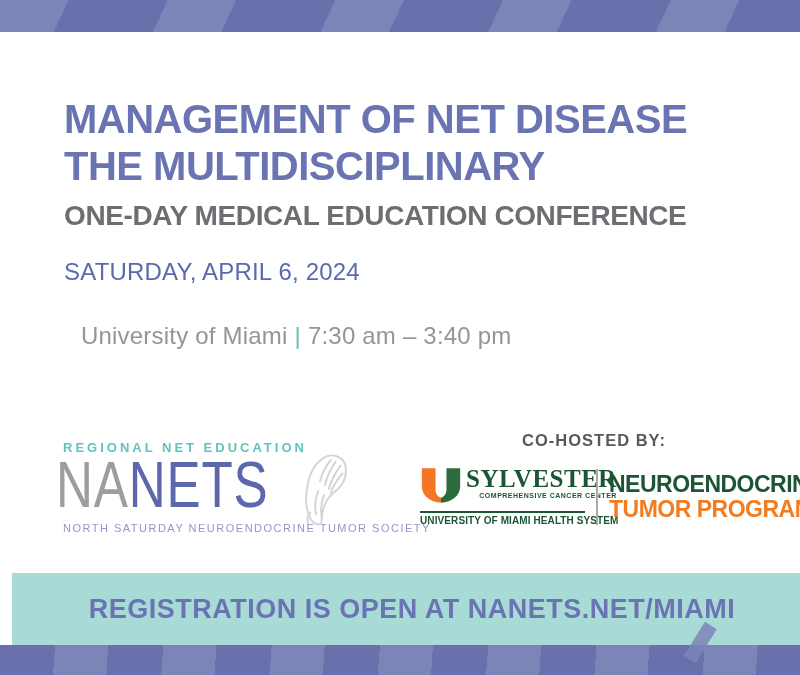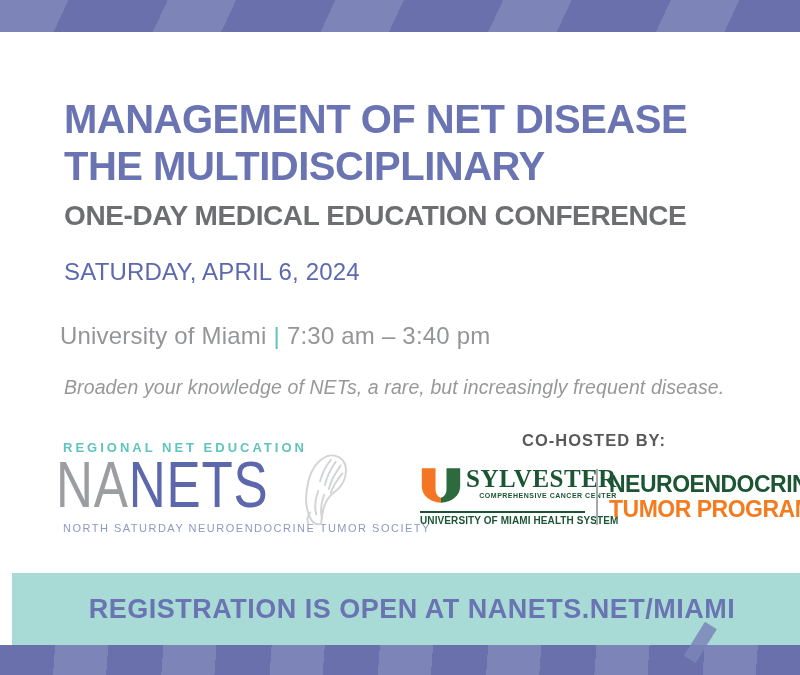--- a/index.html
+++ b/index.html
@@ -41,21 +41,21 @@
   .date {
     position:absolute; left:64px; top:258px;
     color:var(--date-purple); font-weight:normal;
     font-size:24px; letter-spacing:0.2px; white-space:nowrap;
   }
   .venue {
     position:absolute; left:64px; top:290px;
     color:var(--gray-body); font-size:24px; letter-spacing:0.2px; white-space:nowrap;
   }
   .loc-line {
-    position:absolute; left:60px; top:322px;
+    position:absolute; left:81px; top:322px;
     color:var(--gray-body); font-size:24px; letter-spacing:0.2px; white-space:nowrap;
   }
   .loc-line .pipe { color:var(--teal); padding:0 7px; font-weight:normal; }
   .tagline {
     position:absolute; left:64px; top:376px;
     color:var(--gray-italic); font-style:italic; font-size:19.5px;
     letter-spacing:0.1px; white-space:nowrap;
   }
   
   .nanets { position:absolute; left:56px; top:440px; width:330px; }
@@ -129,21 +129,20 @@
   </div>
 
   <div class="subtitle">ONE-DAY MEDICAL EDUCATION CONFERENCE</div>
 
   <div class="date">SATURDAY, APRIL 6, 2024</div>
 
   <div class="loc-line">
     <span>University of Miami</span><span class="pipe">|</span><span>7:30 am – 3:40 pm</span>
   </div>
 
-  <div class="tagline">Broaden your knowledge of NETs, a rare, but increasingly frequent disease.</div>
 
   <div class="nanets">
     <div class="nanets-kicker">REGIONAL NET EDUCATION</div>
     <div class="nanets-word"><span class="na">NA</span><span class="nets">NETS</span></div>
     <span class="zebra">
       <svg width="52" height="76" viewBox="0 0 52 78">
         <g fill="none" stroke="#d2d4d6" stroke-width="2" stroke-linecap="round">
           <path d="M30 4 C20 8 13 18 10 30 C7 42 6 56 12 68 C14 72 18 75 23 74"></path>
           <path d="M30 4 C38 2 46 6 48 14 C50 24 46 34 38 40 C30 46 24 54 23 74"></path>
           <path d="M33 8 C28 14 24 22 22 30"></path>

